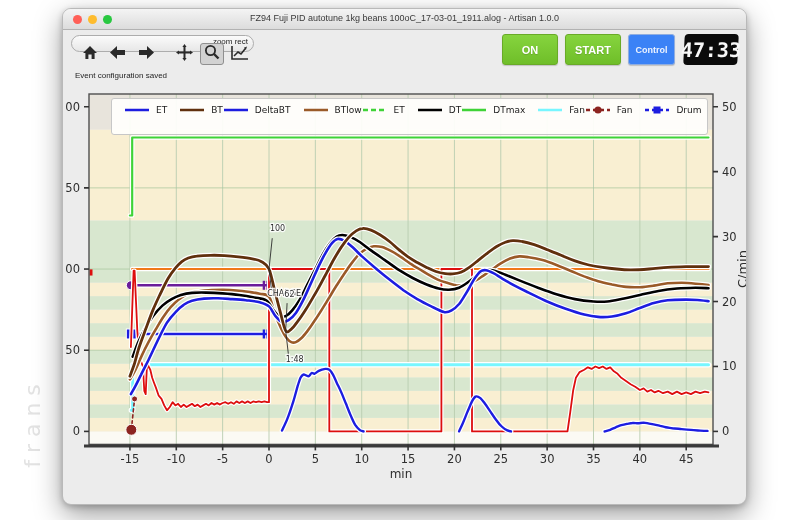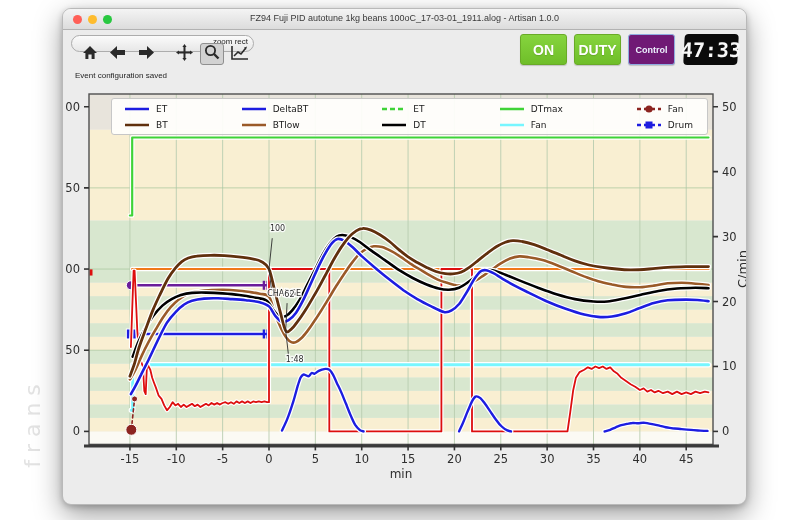--- a/index.html
+++ b/index.html
@@ -29,39 +29,39 @@
   .tb-btn { width:24px; height:22px; display:flex; align-items:center; justify-content:center;
     border-radius:3px; }
   .tb-btn.pressed { background:#d2d2d2; border:1px solid #8f8f8f; }
   .tb-gap { width:6px; }
 
   .ctl-row { position:absolute; top:25px; right:8px; display:flex; gap:7px; align-items:center; }
   .btn { height:31px; border-radius:3px; display:flex; align-items:center; justify-content:center;
     font-weight:bold; box-shadow:0 1px 1px rgba(0,0,0,0.18); }
   .btn-reset { width:58px; background:linear-gradient(#ffffff,#f0f0f0); border:1px solid #8f8f8f;
     color:#111; font-size:10.5px; }
-  .btn-green { width:47px; border:1px solid #69aa27; color:#fff; font-size:14px;
+  .btn-green { width:56px; border:1px solid #69aa27; color:#fff; font-size:11px;
     text-shadow:0 1px 1px rgba(0,0,0,0.15); }
   .btn-control { width:47px; border:1px solid #8fade0; font-size:9px; }
   .lcd { width:54px; height:31px; background:#0b0b0b; border-radius:4px; margin-left:2px;
     display:flex; align-items:center; justify-content:center;
     font-family:"DejaVu Sans Mono", monospace; font-weight:bold; font-size:20px; color:#f8f8f8;
     letter-spacing:0px; transform:skewX(-3deg); }
 
   .statusbar { position:absolute; left:12px; top:62px; font-size:8px; color:#1e1e1e; }
 
   .chart-title { position:absolute; left:33px; top:64px; font-size:17.5px; color:#2b2b2b;
     font-family:"DejaVu Sans", sans-serif; }
 
   svg.plot { position:absolute; left:2px; top:62px; }
 
   .legend { position:absolute; left:48px; top:89px; width:597px; height:37px;
     background:rgba(255,255,252,0.93); border:1px solid #c7c7c7; border-radius:3px;
     display:flex; justify-content:space-between; padding:3px 14px 2px 12px; }
-  .legend .col { display:flex; flex-direction:column; gap:2px; }
+  .legend .col { display:flex; gap:12px; }
   .legend .item { display:flex; align-items:center; gap:6px; height:15px;
     font-family:"DejaVu Sans", sans-serif; font-size:9px; color:#1a1a1a; }
 </style>
 </head>
 <body>
 <div id="stage">
 
 <div class="watermark">frans</div>
 
 <div class="window">
@@ -129,22 +129,22 @@
             <path d="M3 11 L7 7 L10 9 L14 4" fill="none" stroke="#2a2a2a" stroke-width="1.6"></path>
             <path d="M16 1.5 L12.8 2.8 L14.9 5 Z" fill="#2a2a2a"></path>
           </svg>
         </span>
       </div>
     </div>
   </div>
 
   <div class="ctl-row">
     <div class="btn btn-green" style="background:linear-gradient(#86d43e,#6fbe29)">ON</div>
-    <div class="btn btn-green" style="background:linear-gradient(#86d43e,#6fbe29)">DUTY</div>
-    <div class="btn btn-control" style="background:#701a75;color:#edf3ff">Control</div>
+    <div class="btn btn-green" style="background:linear-gradient(#86d43e,#6fbe29)">START</div>
+    <div class="btn btn-control" style="background:#3b82f6;color:#edf3ff">Control</div>
     <div class="lcd">
       <span>47:33</span>
     </div>
   </div>
 
   <div class="statusbar">Event configuration saved</div>
 
 
   <svg class="plot" id="plotsvg" width="684" height="410" viewBox="64 70 684 410">
         <rect x="88" y="430.4" width="624" height="12.663299999999992" fill="#fbfaf4"></rect>

